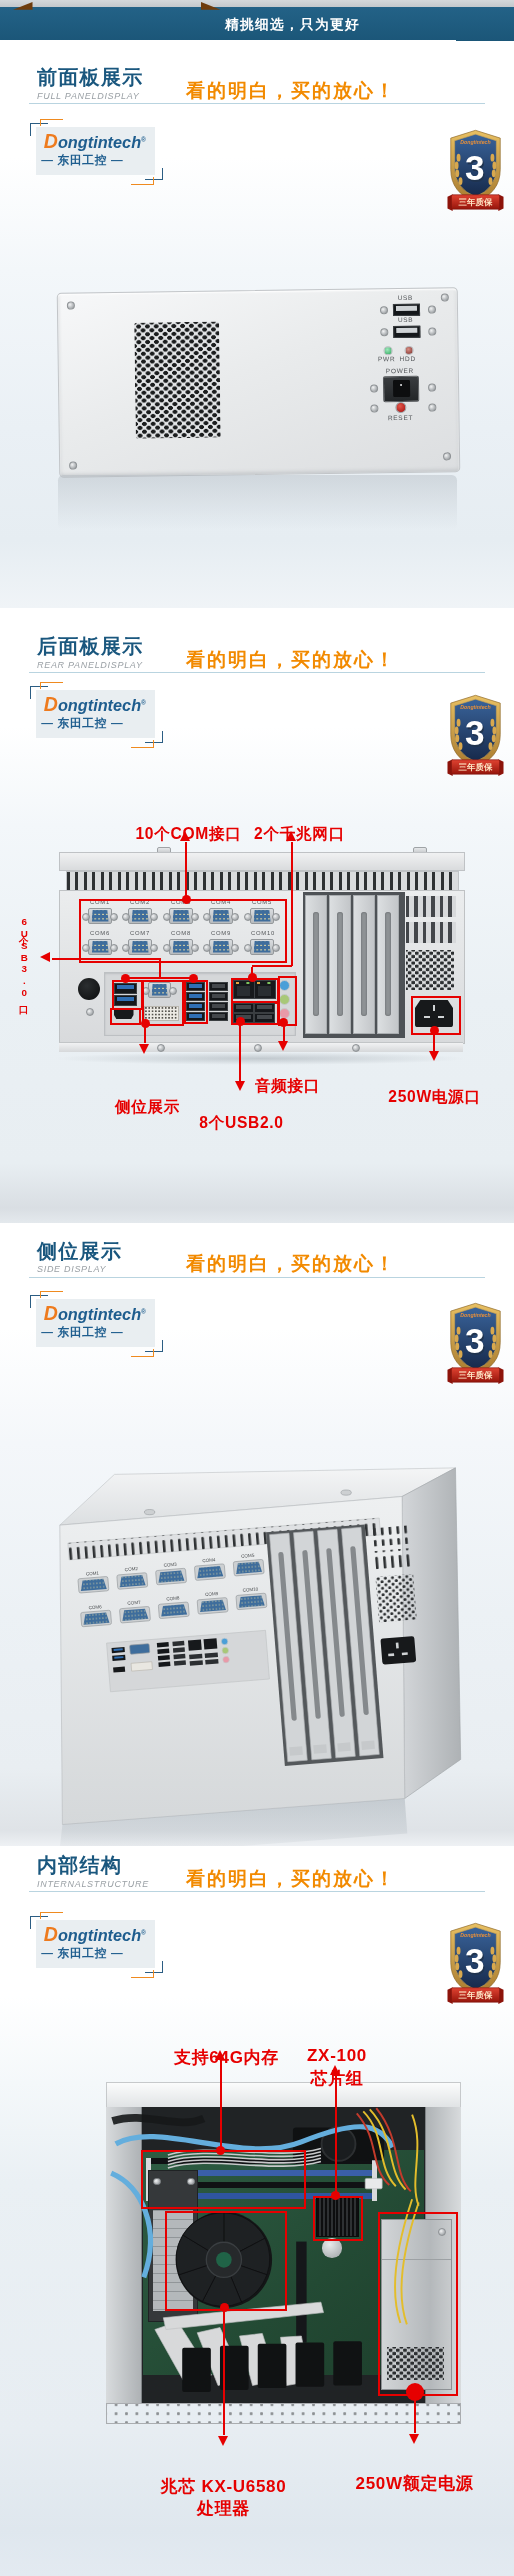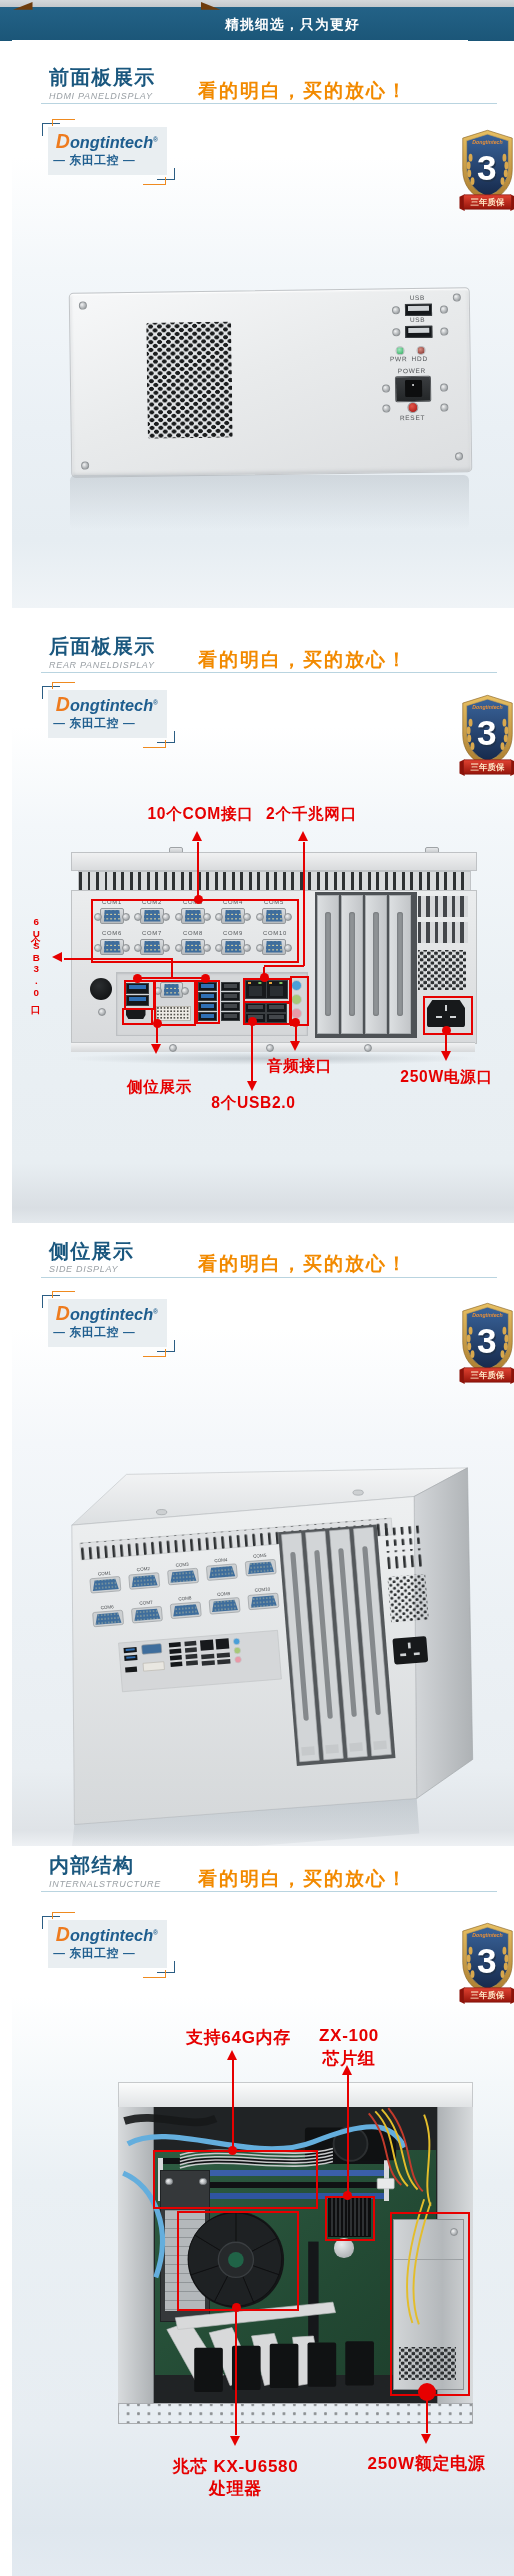--- a/index.html
+++ b/index.html
@@ -13,21 +13,21 @@
   .fold{width:19.5px;height:7.8px;background:#6e3c0c;}
   .fold-l{left:13px;top:2px;clip-path:polygon(0 100%,100% 0,100% 100%);}
   .fold-r{left:201px;top:2px;clip-path:polygon(0 0,0 100%,100% 100%);}
   .ribbon{left:13px;top:2px;width:207px;height:36px;background:linear-gradient(180deg,#f29222,#e8830f);
           clip-path:polygon(3% 0,97% 0,90.5% 100%,9.5% 100%);text-align:center;color:#fff;}
   .ribbon .t1{margin-top:3.3px;font-size:19.5px;font-weight:bold;letter-spacing:5.2px;line-height:21px;}
   .ribbon .t2{font-size:7.8px;font-style:italic;letter-spacing:0.7px;line-height:9px;color:#fdf3e4;}
   .banner-tag{left:225px;top:15.6px;width:274px;font-size:13.7px;font-weight:bold;color:#fff;letter-spacing:1.3px;}
 
   
-  .sec{position:absolute;left:12px;width:456px;background:#fff;}
+  .sec{position:absolute;left:0;width:456px;background:#fff;}
   .sec-title{font-size:20px;font-weight:bold;color:#1a577e;letter-spacing:1.3px;line-height:22px;}
   .sec-sub{font-size:9px;font-style:italic;color:#9aa0a5;letter-spacing:0.7px;}
   .sec-hr{height:1.3px;background:#b9d4e0;width:456px;}
   .sec-tag{font-size:19px;font-weight:bold;color:#f28a00;letter-spacing:2px;}
 
   
   .logo{width:119px;height:48px;background:#e9eef1;}
   .logo .l1{margin:3.9px 0 0 7.8px;font-style:italic;font-weight:bold;font-size:16.3px;color:#1e5d8e;line-height:18px;}
   .logo .l1 .dinit{color:#ee7b1e;font-size:19.5px;}
   .logo .l1 sup{font-size:6.5px;}
@@ -38,21 +38,21 @@
   .lb-br-b{right:-7.8px;bottom:-5.2px;width:17px;height:11.7px;border-bottom:1.3px solid #2b5d83;border-right:1.3px solid #2b5d83;}
   .lb-br-o{right:1.3px;bottom:-9.8px;width:22px;height:6.5px;border-bottom:1.3px solid #ef8a1f;border-right:1.3px solid #ef8a1f;}
 
   
   .stage1{background:linear-gradient(180deg,#ffffff 0%,#f3f7fa 25%,#eaf0f5 60%,#e6edf2 85%,#f0f4f7 100%);}
   .stage2{background:linear-gradient(180deg,#ffffff 0%,#f3f7fa 20%,#eaf0f4 55%,#e8eef2 88%,#d9dee3 97%,#e4e9ed 100%);}
   .stage3{background:linear-gradient(180deg,#ffffff 0%,#f4f7fa 22%,#ecf1f5 55%,#e9eef2 85%,#dfe3e7 97%,#eef1f4 100%);}
   .stage4{background:linear-gradient(180deg,#ffffff 0%,#f4f8fa 15%,#eaf0f4 32%,#e7edf2 75%,#dfe7ee 92%,#e3eaf1 100%);}
 
   
-  .red-label{position:absolute;color:#e60000;font-weight:bold;font-size:15.6px;text-align:center;line-height:19.5px;letter-spacing:0.7px;}
+  .red-label{position:absolute;color:#e60000;font-weight:bold;font-size:15.6px;text-align:center;line-height:19.5px;letter-spacing:0.7px;margin-top:20px;}
   .red-label-v{position:absolute;color:#e60000;font-weight:bold;font-size:9.8px;writing-mode:vertical-rl;text-orientation:upright;letter-spacing:0.7px;line-height:1.1;}
   .rline-v{position:absolute;width:2px;background:#e60000;}
   .rline-h{position:absolute;height:2px;background:#e60000;}
   .rdot{position:absolute;width:9px;height:9px;border-radius:50%;background:#e60000;}
   .rbox{position:absolute;border:2px solid #e60000;}
   .tri-up{position:absolute;width:0;height:0;border-left:5.9px solid transparent;border-right:5.9px solid transparent;border-bottom:10.4px solid #e60000;}
   .tri-down{position:absolute;width:0;height:0;border-left:5.9px solid transparent;border-right:5.9px solid transparent;border-top:10.4px solid #e60000;}
   .tri-left{position:absolute;width:0;height:0;border-top:5.9px solid transparent;border-bottom:5.9px solid transparent;border-right:10.4px solid #e60000;}
 
   
@@ -91,21 +91,21 @@
 
   <div class="abs gray-strip"></div>
   <div class="abs blue-bar"></div>
   <div class="abs fold fold-l"></div>
   <div class="abs fold fold-r"></div>
   <div class="abs banner-tag">精挑细选，只为更好</div>
 
   <div class="sec" style="top:40px;height:569px;">
     <div class="abs stage1" style="left:0;top:117px;width:515px;height:451px;"></div>
     <div class="abs sec-title" style="left:37px;top:26px;">前面板展示</div>
-    <div class="abs sec-sub" style="left:37px;top:51px;">HDMI PANELDISPLAY</div>
+    <div class="abs sec-sub" style="left:37px;top:51px;">FULL PANELDISPLAY</div>
     <div class="abs sec-tag" style="left:186px;top:38px;">看的明白，买的放心！</div>
     <div class="abs sec-hr" style="left:29px;top:63px;"></div>
 
     <div class="abs logo" style="left:36px;top:87px;">
       <div class="lb lb-tl-b"></div>
       <div class="lb lb-tl-o"></div>
       <div class="lb lb-br-b"></div>
       <div class="lb lb-br-o"></div>
       <div class="l1"><span class="dinit">D</span><span>ongtintech</span><sup>®</sup></div>
       <div class="l2">— 东田工控 —</div>

